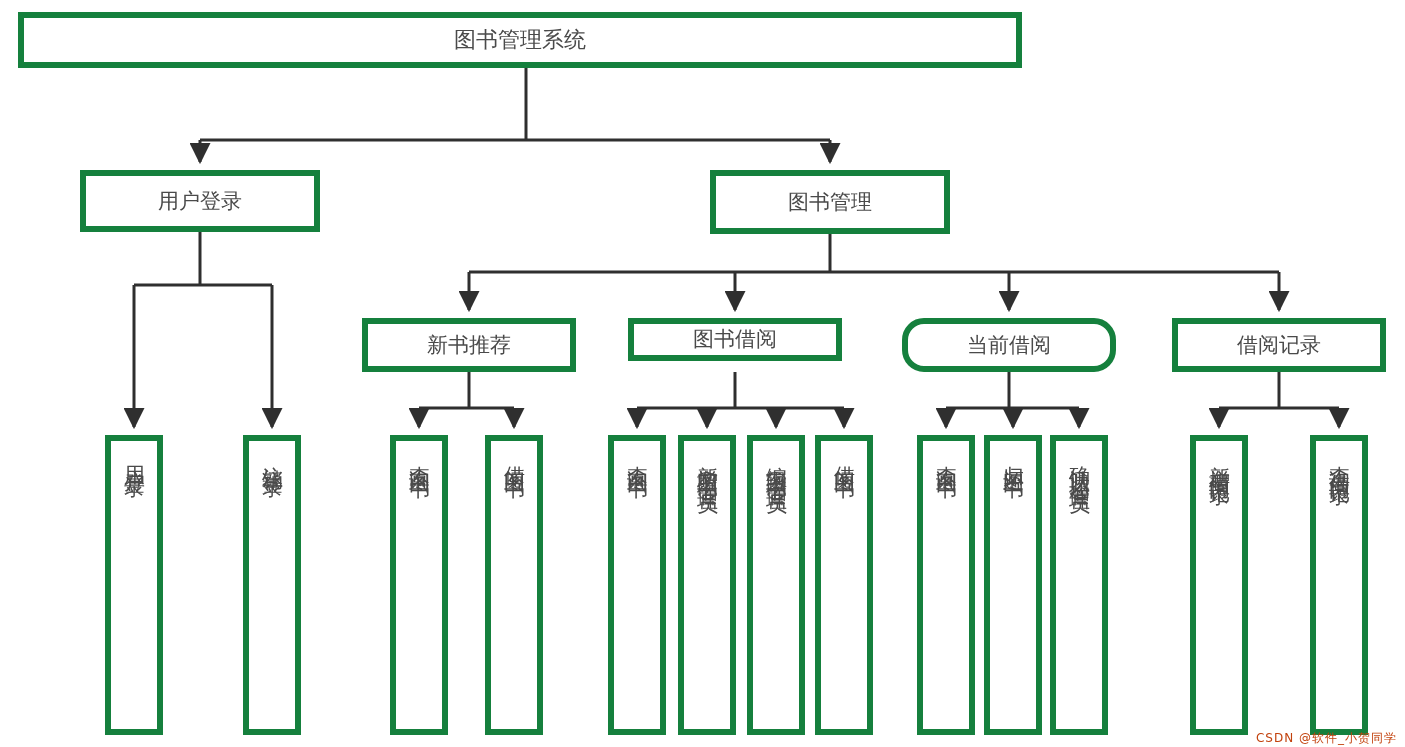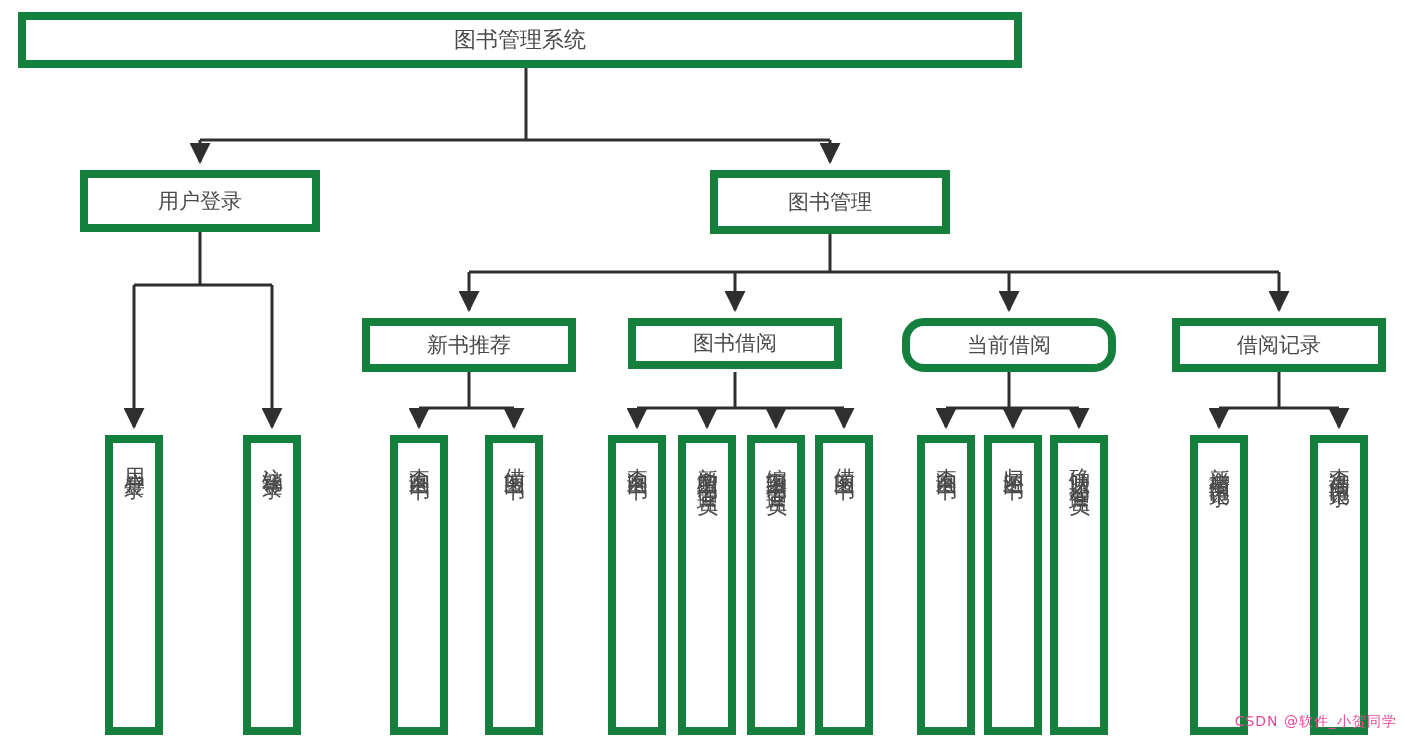--- a/index.html
+++ b/index.html
@@ -11,21 +11,21 @@
     overflow:hidden;
     position:relative;
   }
   #diagram-root{position:absolute;left:0;top:0;width:1405px;height:747px;}
   svg.connectors{position:absolute;left:0;top:0;width:1405px;height:747px;pointer-events:none;}
 
   .node{
     position:absolute;
     box-sizing:border-box;
     background:#ffffff;
-    border:8px solid #15803d;
+    border:6px solid #15803d;
     display:flex;
     align-items:center;
     justify-content:center;
     color:#4a4a4a;
   }
   .node .label{
     color:#4a4a4a;
     line-height:1.15;
     text-align:center;
     white-space:nowrap;
@@ -46,23 +46,23 @@
     text-orientation:upright;
     font-size:21px;
     letter-spacing:4px;
     line-height:1;
     white-space:nowrap;
   }
 
   .watermark{
     position:absolute;
     right:8px;
-    bottom:16px;
-    font-size:14px;
-    color:#ec4899;
+    bottom:0;
+    font-size:12px;
+    color:#c2410c;
     letter-spacing:1px;
     white-space:nowrap;
     font-family:"DejaVu Sans","Liberation Sans",sans-serif;
   }
 </style>
 </head>
 <body>
 
 <div id="diagram-root">
 
@@ -123,21 +123,21 @@
   <div class="node horizontal" id="node-l1-0" style="left: 80px; top: 170px; width: 240px; height: 62px;">
     <span class="label">用户登录</span>
   </div>
   <div class="node horizontal" id="node-l1-1" style="left: 710px; top: 170px; width: 240px; height: 64px;">
     <span class="label">图书管理</span>
   </div>
 
   <div class="node horizontal" id="node-l2-0" style="left: 362px; top: 318px; width: 214px; height: 54px;">
     <span class="label">新书推荐</span>
   </div>
-  <div class="node horizontal" id="node-l2-1" style="left: 628px; top: 318px; width: 214px; height: 51px;">
+  <div class="node horizontal" id="node-l2-1" style="left: 628px; top: 318px; width: 214px; height: 43px;">
     <span class="label">图书借阅</span>
   </div>
   <div class="node horizontal" id="node-l2-2" style="left: 902px; top: 318px; width: 214px; height: 54px; border-radius: 22px;">
     <span class="label">当前借阅</span>
   </div>
   <div class="node horizontal" id="node-l2-3" style="left: 1172px; top: 318px; width: 214px; height: 54px;">
     <span class="label">借阅记录</span>
   </div>
 
   <div class="node vertical" id="node-leaf-0" style="left: 105px; top: 435px; width: 58px; height: 300px;">

